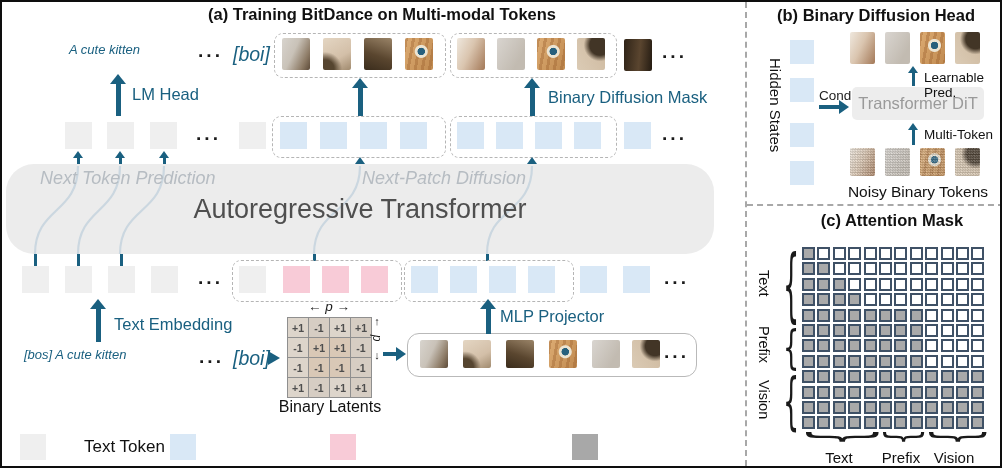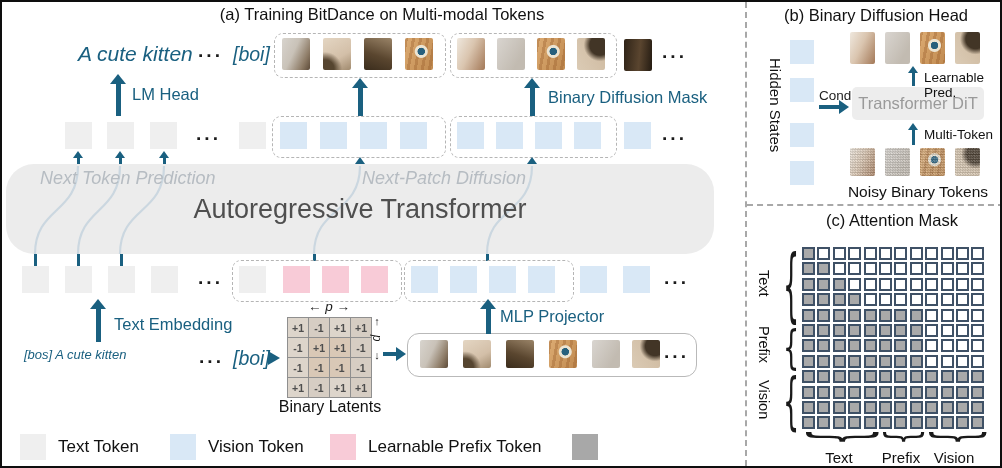--- a/index.html
+++ b/index.html
@@ -2,21 +2,21 @@
 <html><head>
 <meta charset="utf-8">
 <style>
   html,body{margin:0;padding:0;background:#fff;}
   .figure{position:relative;width:1002px;height:468px;box-sizing:border-box;
     border:2px solid #0e0e0e;background:#fff;overflow:hidden;
     font-family:"Liberation Sans","DejaVu Sans",sans-serif;color:#111;}
   .abs{position:absolute;}
   .teal{color:#1a6080;}
   .ital{font-style:italic;}
-  .bold{font-weight:normal;}
+  .bold{font-weight:bold;}
   .ctr{text-align:center;}
   .dots{font-weight:bold;font-size:19px;letter-spacing:2px;color:#1a1a1a;}
 
   
   .tok{position:absolute;width:27px;height:27px;}
   .tok.g{background:#efefef;}
   .tok.b{background:#d9e8f6;}
   .tok.p{background:#f8cbd7;}
   .tok.sm{width:24px;height:24px;}
 
@@ -76,32 +76,32 @@
   .mcell{box-sizing:border-box;width:13px;height:13px;border:2px solid #3f5166;background:#fff;}
   .mcell.filled{background:#a9a9a9;}
 
   .vtext{position:absolute;transform:rotate(90deg);transform-origin:left top;white-space:nowrap;}
   .brace{position:absolute;font-family:"DejaVu Sans",sans-serif;font-size:30px;line-height:30px;
     width:12px;height:30px;color:#1a1a1a;font-weight:400;}
 
   .sep{position:absolute;border-color:#a8a8a8;}
   .legend-item{position:absolute;top:432px;display:flex;align-items:center;gap:12px;}
   .sw{width:26px;height:26px;}
-  .leglbl{font-size:17px;color:#111;}
+  .leglbl{font-size:17px;color:#111;margin-left:26px;}
   .dit{position:absolute;left:850px;top:85px;width:132px;height:33px;background:#ededed;border-radius:5px;
     display:flex;align-items:center;justify-content:center;font-size:16.5px;color:#9a9a9a;}
 </style>
 </head>
 <body>
 
 <div class="figure">
 
   <div class="abs bold ctr" style="left:160px;top:3px;width:440px;font-size:16.5px;">(a)  Training BitDance on Multi-modal Tokens</div>
 
-  <div class="abs teal ital" style="left:76px;top:40px;font-size:21px;">A cute kitten</div>
+  <div class="abs teal ital" style="left:67px;top:40px;font-size:13px;">A cute kitten</div>
   <div class="abs dots" style="left:196px;top:43px;">···</div>
   <div class="abs teal ital" style="left:231px;top:41px;font-size:19.5px;">[boi]</div>
 
   <div class="dgroup" style="left:272px;top:31px;width:170px;height:43px;"></div>
   <div class="patch cat1" style="left:280px;top:36px;"></div>
   <div class="patch cat2" style="left:321px;top:36px;"></div>
   <div class="patch cat3" style="left:362px;top:36px;"></div>
   <div class="patch cat4" style="left:403px;top:36px;"></div>
 
   <div class="dgroup" style="left:448px;top:31px;width:165px;height:43px;"></div>
@@ -265,25 +265,23 @@
       <i class="hd"></i>
     </div>
   <div class="abs teal" style="left:498px;top:305px;font-size:16.5px;">MLP Projector</div>
 
   <div class="legend-item" style="left:18px;">
     <span class="sw" style="background:#efefef;"></span>
     <span class="leglbl">Text Token</span>
   </div>
   <div class="legend-item" style="left:168px;">
     <span class="sw" style="background:#d9e8f6;"></span>
-    <span class="leglbl">Vision Token</span>
   </div>
   <div class="legend-item" style="left:328px;">
     <span class="sw" style="background:#f8cbd7;"></span>
-    <span class="leglbl">Learnable Prefix Token</span>
   </div>
   <div class="legend-item" style="left:570px;">
     <span class="sw" style="background:#a8a8a8;"></span>
   </div>
 
   <div class="sep" style="left:743px;top:0;height:464px;border-left:2px dashed #a8a8a8;"></div>
   <div class="sep" style="left:745px;top:202px;width:257px;border-top:2px dashed #a8a8a8;"></div>
 
   <div class="abs bold ctr" style="left:748px;top:4px;width:252px;font-size:16.5px;">(b) Binary Diffusion Head</div>
 

